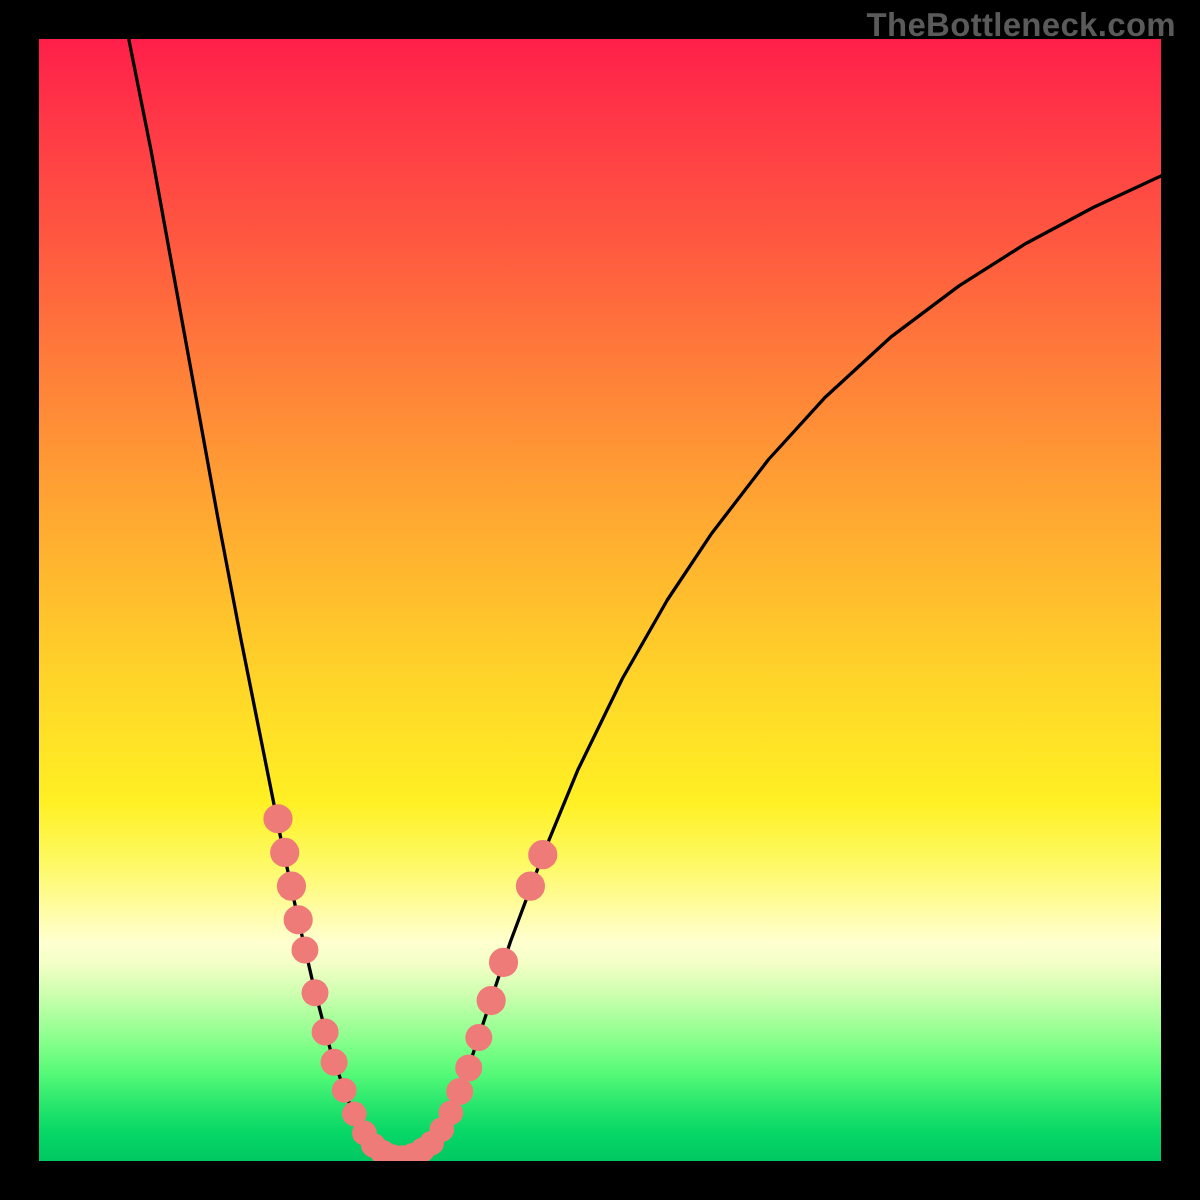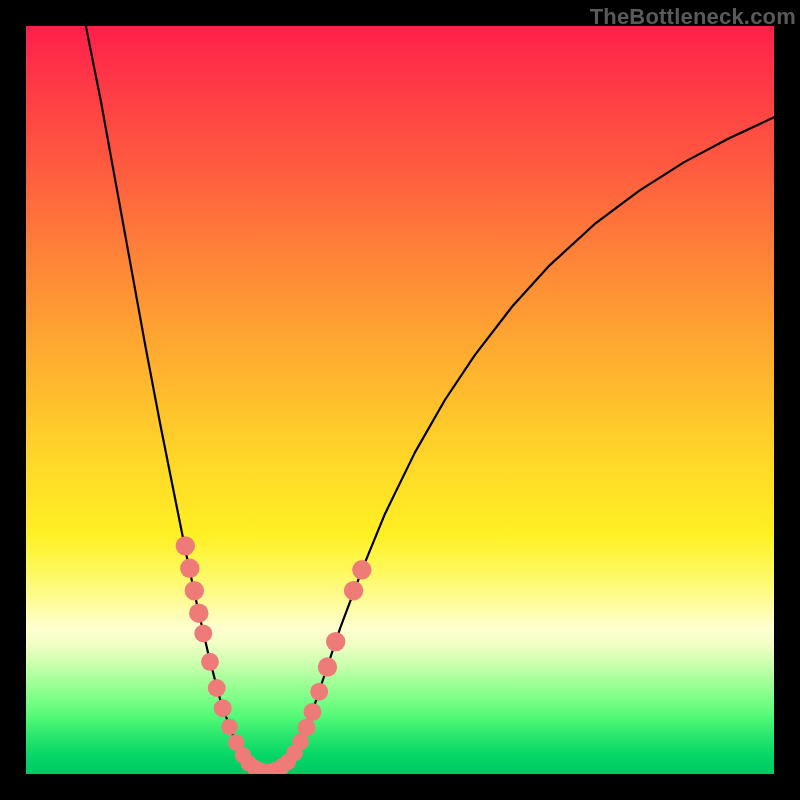--- a/index.html
+++ b/index.html
@@ -44,21 +44,21 @@
       #7bff86 90%,
       #50f876 92.5%,
       #28e66d 95%,
       #06d766 97.5%,
       #00c862 100%
     );
   }
   .watermark {
     position: absolute;
     top: 4px;
-    right: 4px;
+    right: 16px;
     color: #5a5a5a;
     font-size: 22px;
     font-weight: 600;
     letter-spacing: 0.2px;
     user-select: none;
   }
   svg.curve {
     position: absolute;
     top: 0;
     left: 0;

